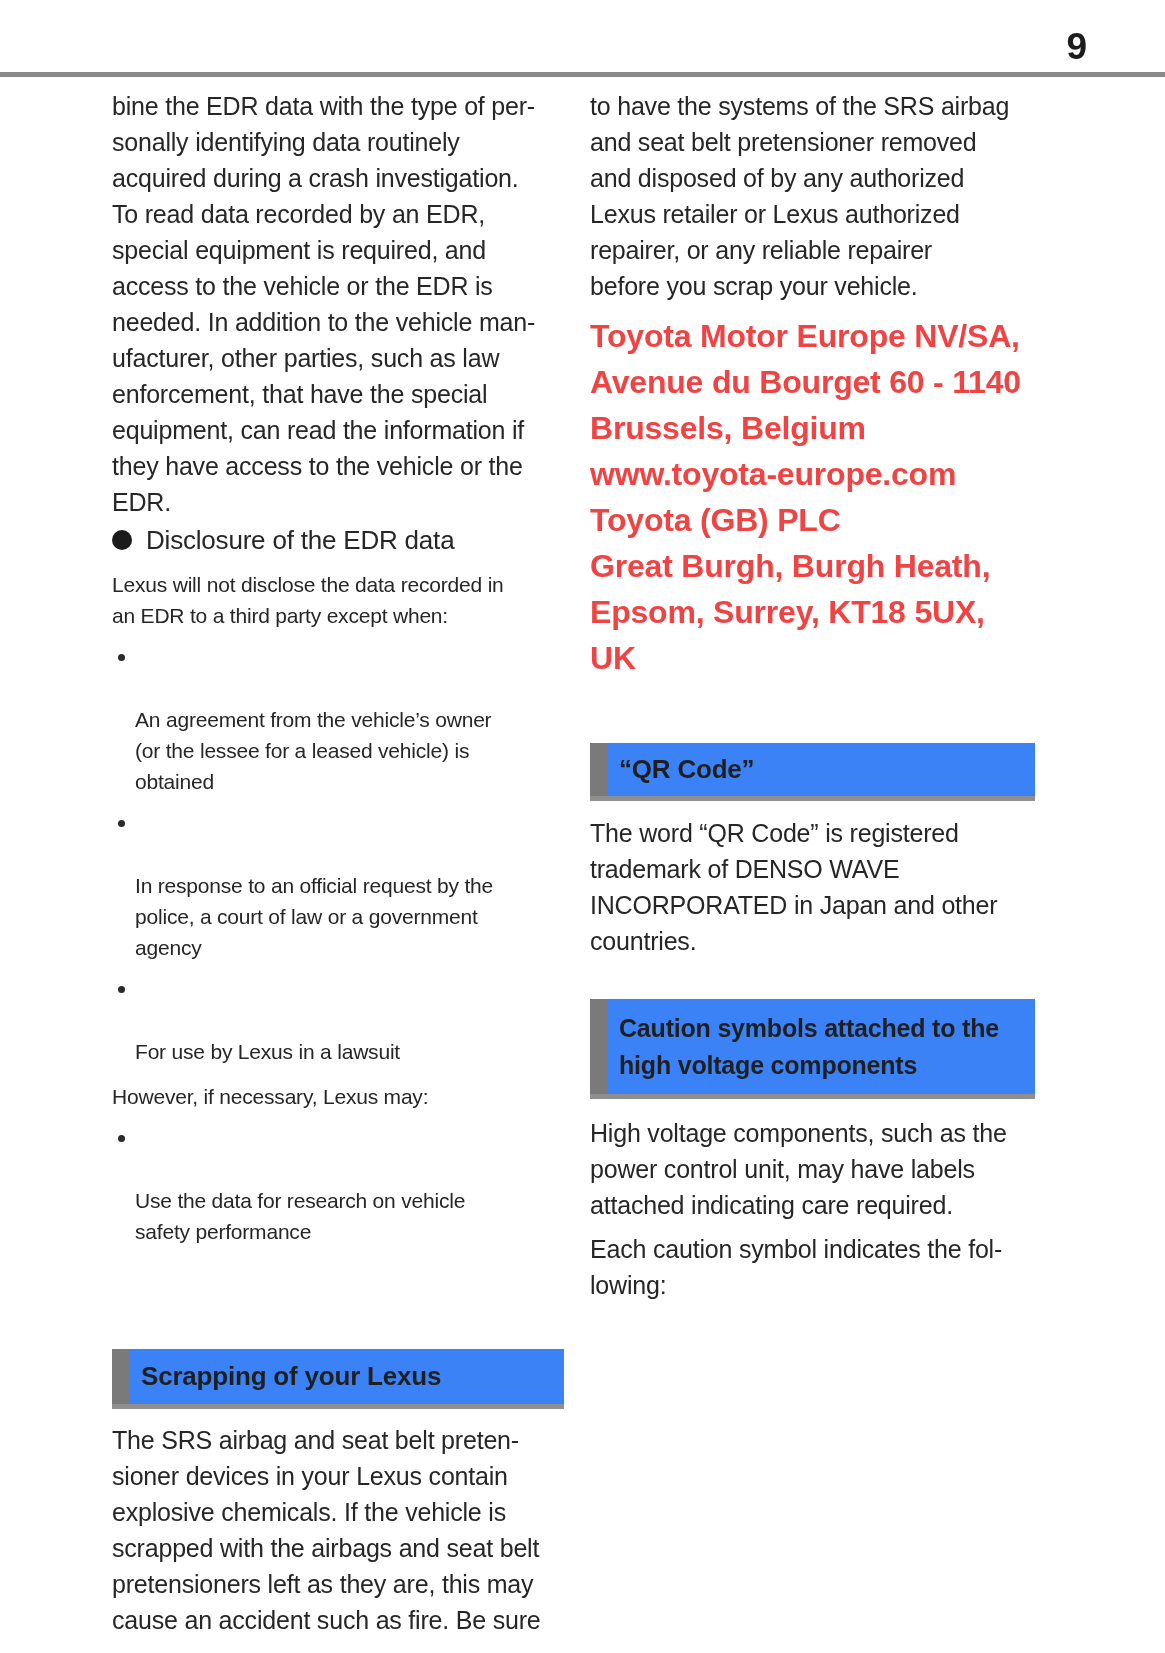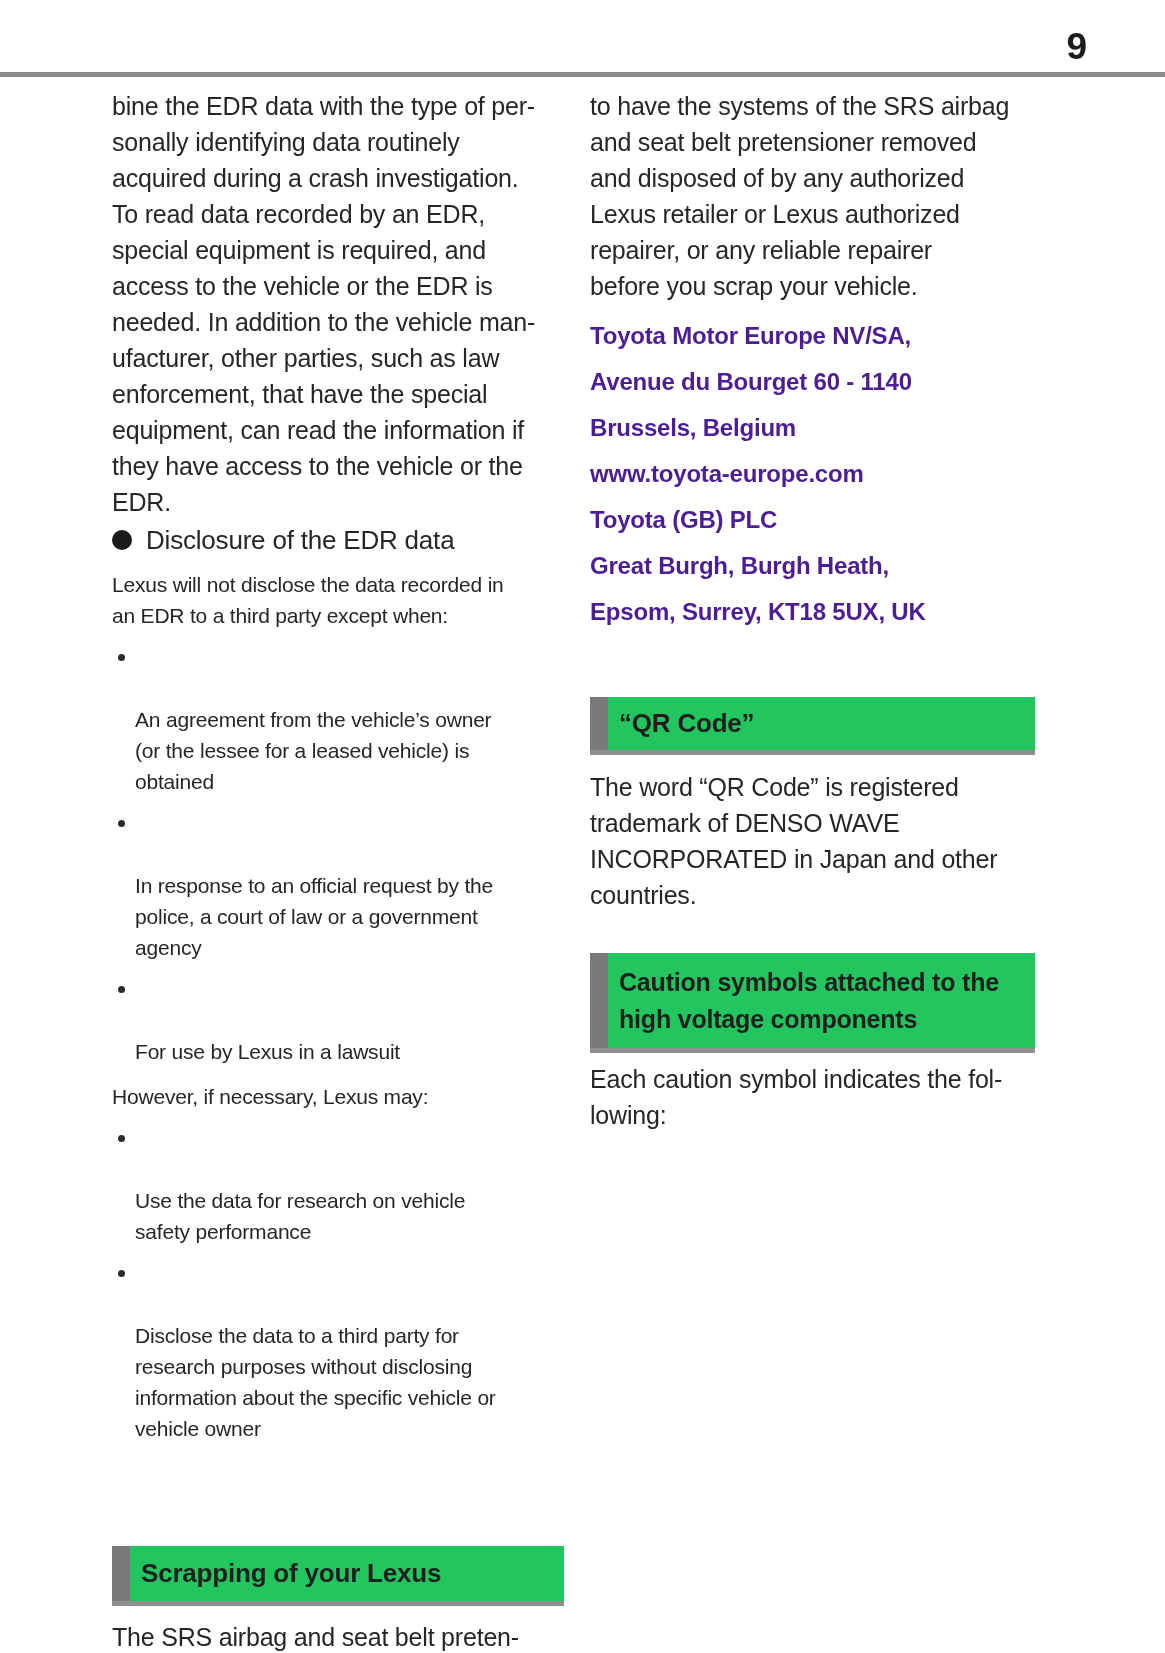--- a/index.html
+++ b/index.html
@@ -78,21 +78,21 @@
     left: 6px; top: 12px;
     width: 7px; height: 7px;
     border-radius: 50%;
     background: #2a2a2a;
   }
   .however { margin-top: 14px; }
 
   .section-bar {
     display: flex;
     align-items: stretch;
-    background: #22c55e;
+    background: #3b82f6;
     border-bottom: 5px solid #8f8f8f;
     box-sizing: border-box;
   }
   .bar-accent {
     flex: 0 0 18px;
     background: #7a7a7a;
   }
   .section-bar .bar-title {
     margin: 0;
     padding: 0 0 0 11px;
@@ -109,25 +109,25 @@
   .bar-caution  { margin-top: 40px;  height: 100px; }
   .bar-caution .bar-title { font-size: 25px; line-height: 37px; }
 
   .section-body { margin-top: 13px; }
   .qr-body { margin-top: 14px; }
   .caution-body1 { margin-top: 16px; }
   .caution-body2 { margin-top: 8px; }
 
   .address {
     margin-top: 9px;
-    font-size: 24px;
+    font-size: 32px;
     font-weight: bold;
     line-height: 46px;
     letter-spacing: -0.2px;
-    color: #4c1d95;
+    color: #ef4444;
   }
 </style>
 </head>
 <body>
 
 <div class="page">
 
   <div class="top-rule"></div>
   <div class="page-number">9</div>
 
@@ -173,27 +173,20 @@
     </div>
 
     <div class="small however">However, if necessary, Lexus may:</div>
 
     <div class="bullet-list tight">
       <div class="bullet-item">
         <span class="dot"></span>
         <span>Use the data for research on vehicle
 safety performance</span>
       </div>
-      <div class="bullet-item">
-        <span class="dot"></span>
-        <span>Disclose the data to a third party for
-research purposes without disclosing
-information about the specific vehicle or
-vehicle owner</span>
-      </div>
     </div>
 
     <div class="section-bar bar-scrapping">
       <span class="bar-accent"></span>
       <h2 class="bar-title">Scrapping of your Lexus</h2>
     </div>
 
     <div class="para section-body">The SRS airbag and seat belt preten-
 sioner devices in your Lexus contain
 explosive chemicals. If the vehicle is
@@ -229,17 +222,20 @@
 trademark of DENSO WAVE
 INCORPORATED in Japan and other
 countries.</div>
 
     <div class="section-bar bar-caution">
       <span class="bar-accent"></span>
       <h2 class="bar-title">Caution symbols attached to the
 high voltage components</h2>
     </div>
 
+    <div class="para caution-body1">High voltage components, such as the
+power control unit, may have labels
+attached indicating care required.</div>
     <div class="para caution-body2">Each caution symbol indicates the fol-
 lowing:</div>
   </div>
 
 </div>
 
 </body></html>

